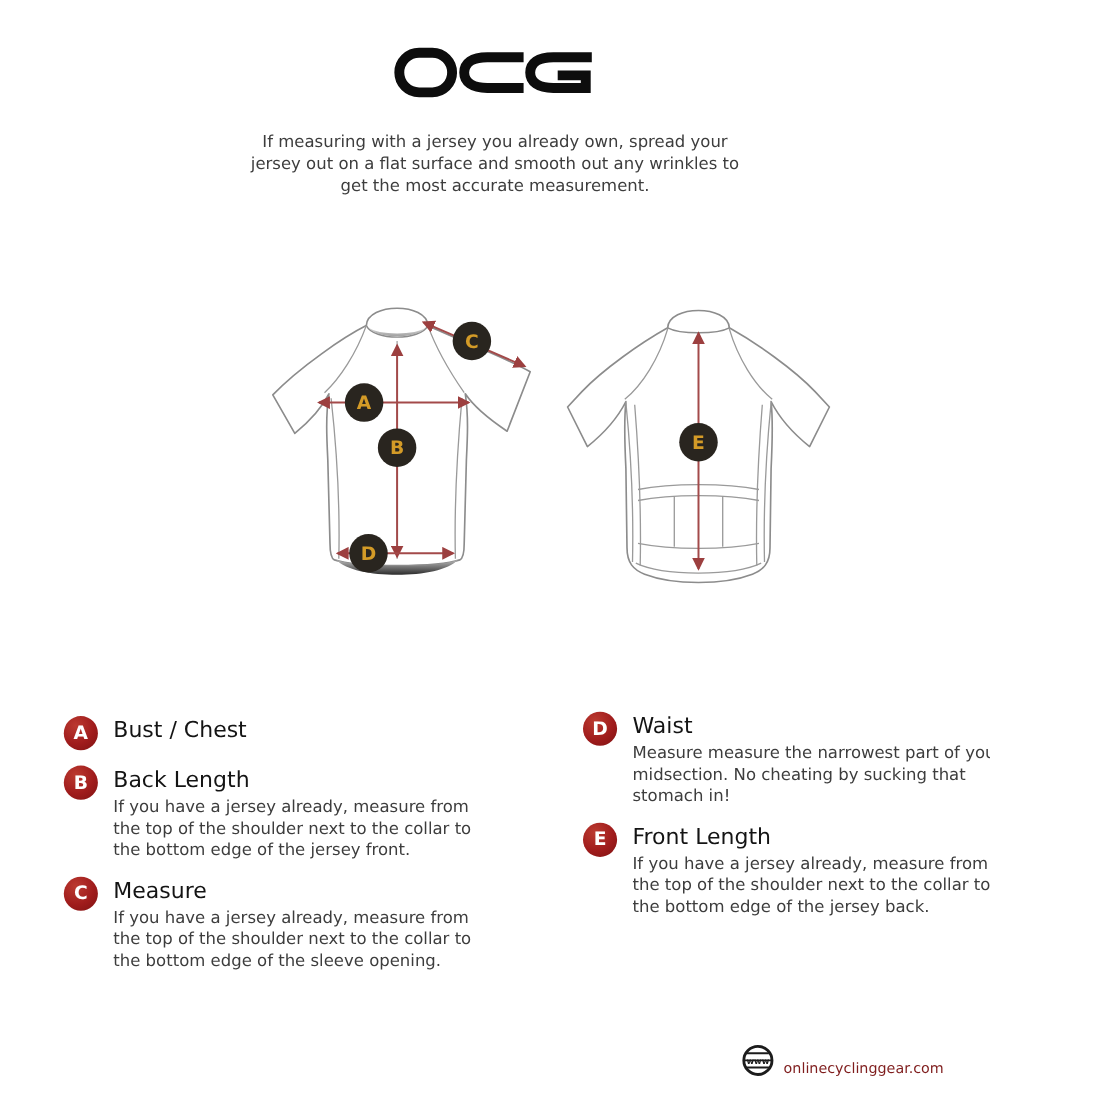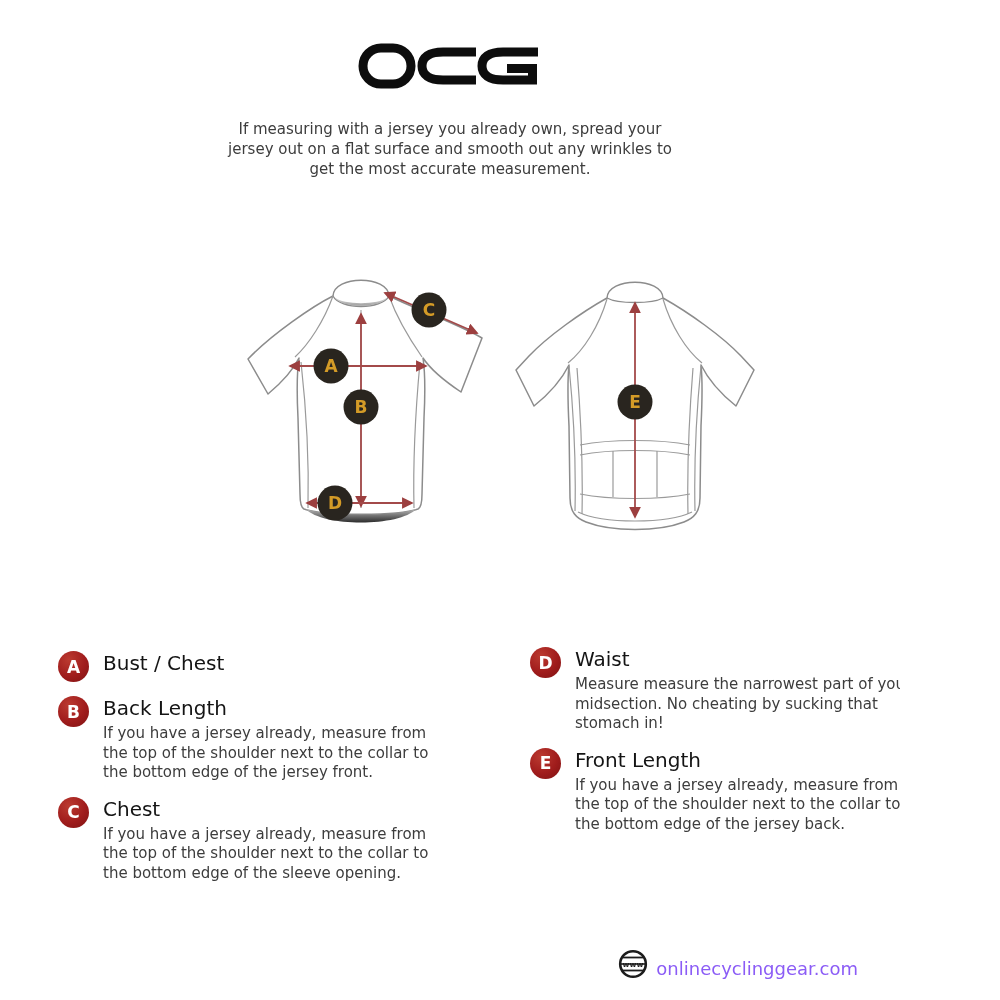--- a/index.html
+++ b/index.html
@@ -37,21 +37,21 @@
     margin-top:1px;
   }
   .sec-title { font-size:20px; font-weight:normal; color:#141414; margin:1px 0 4px 0; }
   .sec-body  { font-size:15px; line-height:19.5px; color:#3d3d3d; white-space:pre-line; }
 
   
   .footer {
     position:absolute; right:42px; top:949px;
     display:flex; align-items:flex-end; gap:8px;
   }
-  .footer-site { font-size:18px; color:#8b5cf6; }
+  .footer-site { font-size:13px; color:#7f1d1d; }
 </style>
 </head>
 <body>
 
 <div class="page">
 
   <div class="logo-wrap">
     <svg width="186" height="52" viewBox="0 0 186 52" aria-hidden="false">
 
       <rect x="6" y="8" width="48" height="36" rx="18" fill="none" stroke="#0d0d0d" stroke-width="9"></rect>
@@ -191,21 +191,21 @@
       <div>
         <div class="sec-title">Back Length</div>
         <div class="sec-body">If you have a jersey already, measure from
 the top of the shoulder next to the collar to
 the bottom edge of the jersey front.</div>
       </div>
     </div>
     <div class="sec">
       <div class="sec-badge">C</div>
       <div>
-        <div class="sec-title">Chest</div>
+        <div class="sec-title">Measure</div>
         <div class="sec-body">If you have a jersey already, measure from
 the top of the shoulder next to the collar to
 the bottom edge of the sleeve opening.</div>
       </div>
     </div>
   </div>
 
   <div class="col col-right">
     <div class="sec">
       <div class="sec-badge">D</div>

